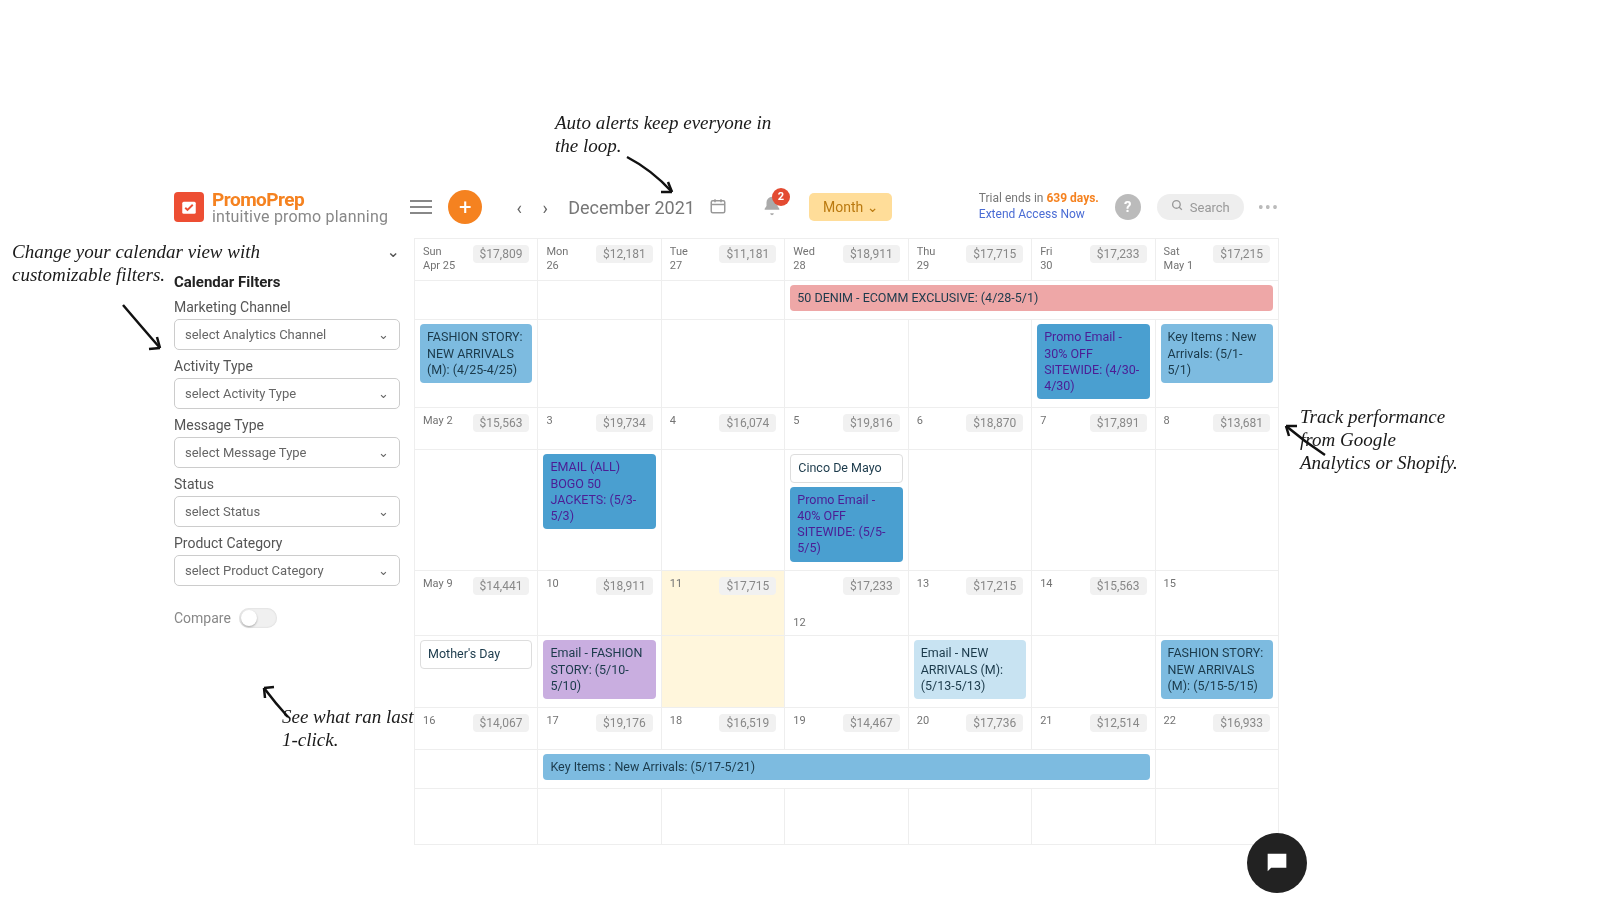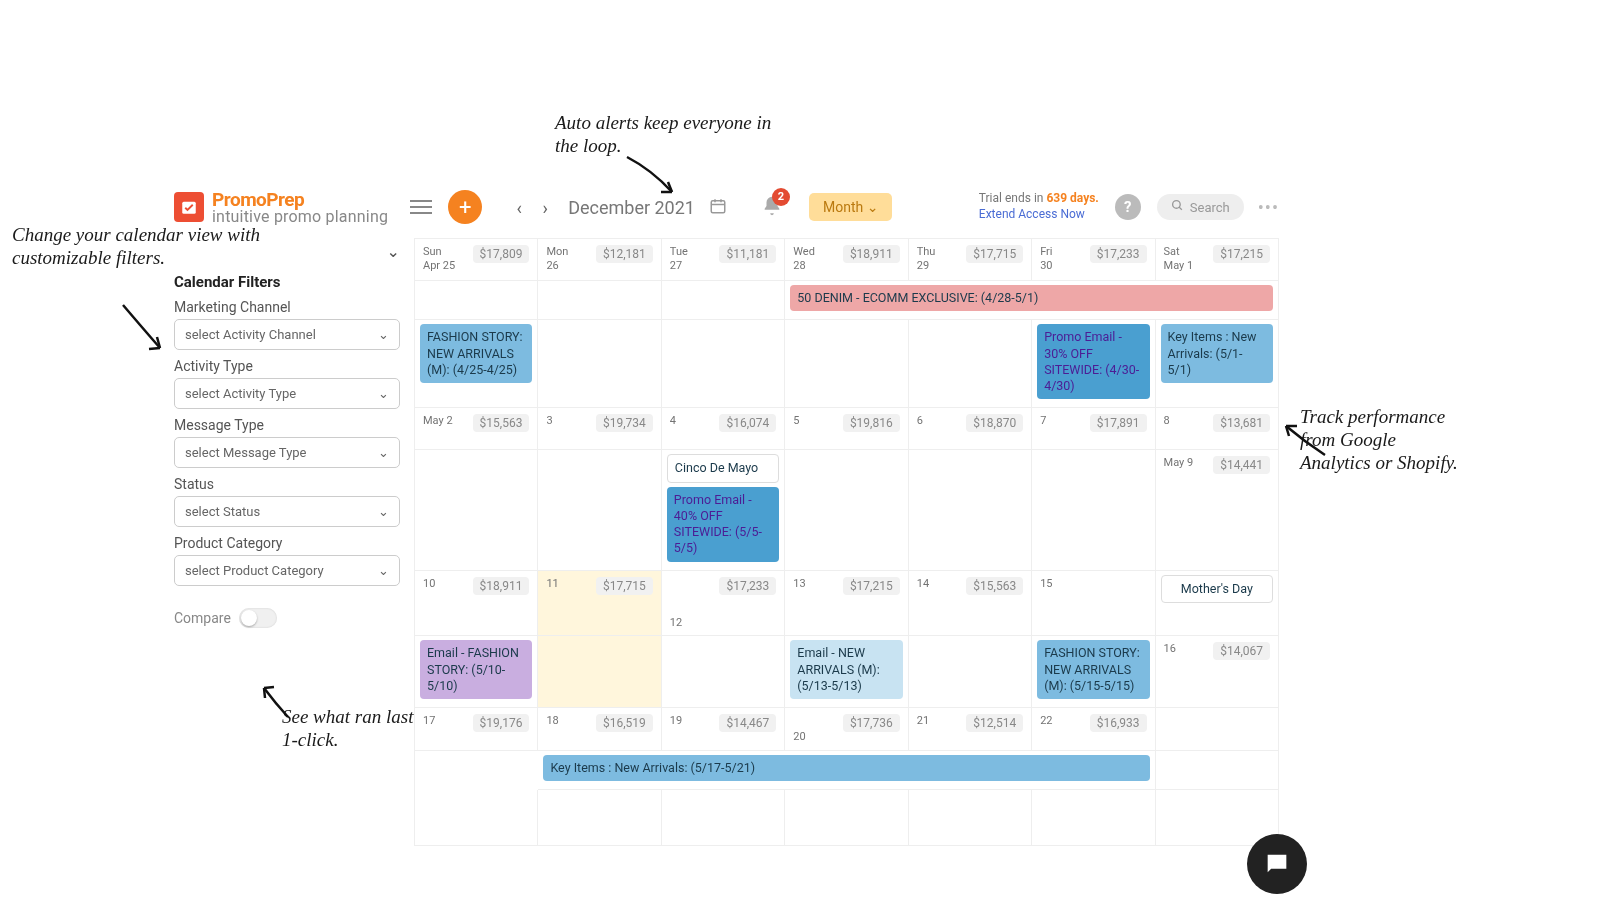--- a/index.html
+++ b/index.html
@@ -63,21 +63,21 @@
 
   .chat-fab { position:absolute; right:-28px; bottom:-48px; width:60px; height:60px; border-radius:50%; background:#222; display:flex; align-items:center; justify-content:center; cursor:pointer; }
   .chat-fab svg { width:28px; height:28px; fill:#fff; }
 
   .arrow-svg { position:absolute; pointer-events:none; }
 </style>
 </head>
 <body>
 
 <div class="anno" style="left:555px; top:112px; width:220px;">Auto alerts keep everyone in the loop.</div>
-<div class="anno" style="left:12px; top:224px; width:250px;">Change your calendar view with customizable filters.</div>
+<div class="anno" style="left:12px; top:241px; width:250px;">Change your calendar view with customizable filters.</div>
 <div class="anno" style="left:588px; top:320px; width:260px;">Pre-filled holidays for better planning.</div>
 <div class="anno" style="left:1300px; top:406px; width:160px;">Track performance from Google Analytics or Shopify.</div>
 <div class="anno" style="left:282px; top:706px; width:210px;">See what ran last year with 1-click.</div>
 
 <svg class="arrow-svg" style="left:622px; top:152px;" width="70" height="50">
     <path d="M5,5 Q30,18 50,40" stroke="#111" stroke-width="2.5" fill="none"></path>
     <path d="M50,40 l-4,-10 M50,40 l-11,0" stroke="#111" stroke-width="2.5" fill="none"></path>
   </svg>
 <svg class="arrow-svg" style="left:118px; top:300px;" width="60" height="60">
     <path d="M5,5 Q22,25 42,48" stroke="#111" stroke-width="2.5" fill="none"></path>
@@ -152,21 +152,21 @@
   </div>
 
   <div class="body">
 
     <div class="side">
       <div class="side-head">⌄</div>
       <h4>Calendar Filters</h4>
       <div id="filters">
           <div class="flabel">Marketing Channel</div>
           <div class="sel">
-            <span>select Activity Channel</span>
+            <span>select Analytics Channel</span>
             <span>⌄</span>
           </div>
           <div class="flabel">Activity Type</div>
           <div class="sel">
             <span>select Activity Type</span>
             <span>⌄</span>
           </div>
           <div class="flabel">Message Type</div>
           <div class="sel">
             <span>select Message Type</span>
@@ -266,20 +266,23 @@
         </div>
         <div class="dh">
           <div class="dn" style="white-space: pre-line;">7</div>
           <div class="rev">$17,891</div>
         </div>
         <div class="dh">
           <div class="dn" style="white-space: pre-line;">8</div>
           <div class="rev">$13,681</div>
         </div>
         <div class="rowcell" style="min-height: 112px;"></div>
+        <div class="rowcell" style="min-height: 112px;">
+          <div class="ev blued">EMAIL (ALL) BOGO 50 JACKETS: (5/3-5/3)</div>
+        </div>
         <div class="rowcell" style="min-height: 112px;"></div>
         <div class="rowcell" style="min-height: 112px;">
           <div class="ev white">Cinco De Mayo</div>
           <div class="ev blued">Promo Email - 40% OFF SITEWIDE: (5/5-5/5)</div>
         </div>
         <div class="rowcell" style="min-height: 112px;"></div>
         <div class="rowcell" style="min-height: 112px;"></div>
         <div class="rowcell" style="min-height: 112px;"></div>
         <div class="dh">
           <div class="dn" style="white-space: pre-line;">May 9</div>
@@ -301,21 +304,21 @@
           <div class="dn" style="white-space: pre-line;">13</div>
           <div class="rev">$17,215</div>
         </div>
         <div class="dh">
           <div class="dn" style="white-space: pre-line;">14</div>
           <div class="rev">$15,563</div>
         </div>
         <div class="dh">
           <div class="dn" style="white-space: pre-line;">15</div>
         </div>
-        <div class="rowcell" style="min-height: 56px; text-align: center;">
+        <div class="rowcell" style="min-height: 56px;">
           <div class="ev white">Mother's Day</div>
         </div>
         <div class="rowcell" style="min-height: 56px;">
           <div class="ev purple">Email - FASHION STORY: (5/10-5/10)</div>
         </div>
         <div class="rowcell hl" style="min-height: 56px;"></div>
         <div class="rowcell" style="min-height: 56px;"></div>
         <div class="rowcell" style="min-height: 56px;">
           <div class="ev lblue">Email - NEW ARRIVALS (M): (5/13-5/13)</div>
         </div>
@@ -333,21 +336,21 @@
         </div>
         <div class="dh">
           <div class="dn" style="white-space: pre-line;">18</div>
           <div class="rev">$16,519</div>
         </div>
         <div class="dh">
           <div class="dn" style="white-space: pre-line;">19</div>
           <div class="rev">$14,467</div>
         </div>
         <div class="dh">
-          <div class="dn" style="white-space: pre-line; margin-top: 16px;">20</div>
+          <div class="dn" style="white-space: pre-line;">20</div>
           <div class="rev">$17,736</div>
         </div>
         <div class="dh">
           <div class="dn" style="white-space: pre-line;">21</div>
           <div class="rev">$12,514</div>
         </div>
         <div class="dh">
           <div class="dn" style="white-space: pre-line;">22</div>
           <div class="rev">$16,933</div>
         </div>

